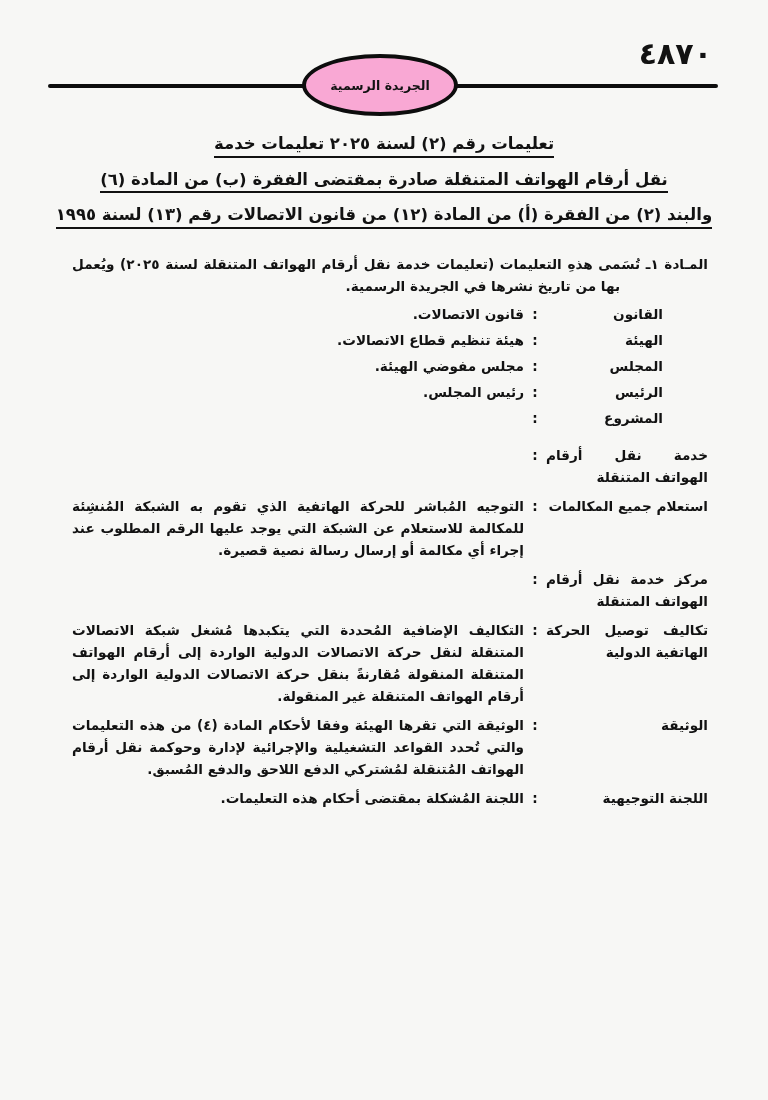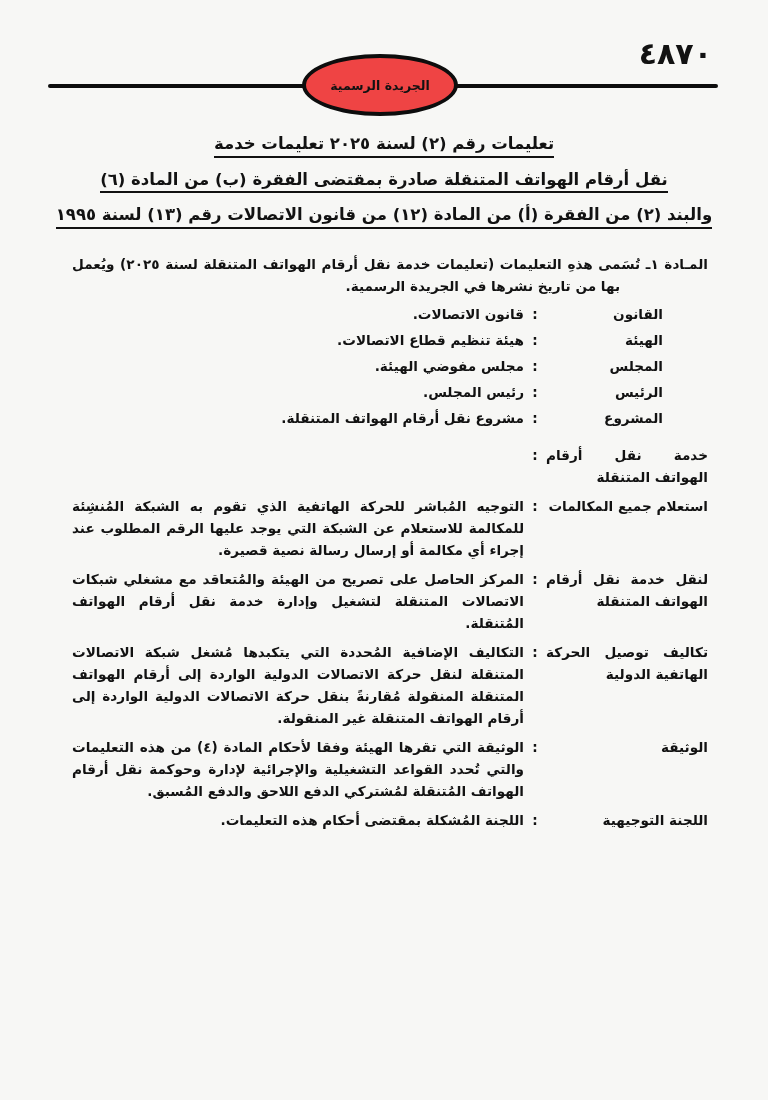--- a/index.html
+++ b/index.html
@@ -20,21 +20,21 @@
     direction: rtl;
   }
   .rule {
     position: absolute; top: 84px; left: 48px; right: 50px;
     height: 4px; background: #0d0d0d; border-radius: 2px;
   }
   .gazette-oval {
     position: absolute; top: 54px; left: 302px;
     width: 156px; height: 62px;
     border: 4px solid #0d0d0d; border-radius: 50%;
-    background: #ef4444; z-index: 2;
+    background: #f9a8d4; z-index: 2;
     display: flex; align-items: center; justify-content: center;
     font-size: 12.5px; font-weight: bold; direction: rtl;
   }
 
   
   .titles { margin-top: 10px; text-align: center; direction: rtl; }
   .title-line { margin-bottom: 12px; line-height: 1.25; }
   .title-line span {
     display: inline-block;
     font-size: 16.5px; font-weight: bold;
@@ -116,38 +116,36 @@
 
       <div class="def-row short">
         <div class="term inset">الرئيس</div>
         <div class="colon">:</div>
         <div class="definition">رئيس المجلس.</div>
       </div>
 
       <div class="def-row short">
         <div class="term inset">المشروع</div>
         <div class="colon">:</div>
-        <div class="definition">مشروع نقل أرقام الهواتف المتنقلة.</div>
       </div>
 
       <div class="def-row gap-above">
         <div class="term">خدمة نقل أرقام الهواتف المتنقلة</div>
         <div class="colon">:</div>
       </div>
 
       <div class="def-row">
         <div class="term">استعلام جميع المكالمات</div>
         <div class="colon">:</div>
         <div class="definition">التوجيه المُباشر للحركة الهاتفية الذي تقوم به الشبكة المُنشِئة للمكالمة للاستعلام عن الشبكة التي يوجد عليها الرقم المطلوب عند إجراء أي مكالمة أو إرسال رسالة نصية قصيرة.</div>
       </div>
 
       <div class="def-row">
-        <div class="term">لنقل خدمة نقل أرقام الهواتف المتنقلة</div>
+        <div class="term">مركز خدمة نقل أرقام الهواتف المتنقلة</div>
         <div class="colon">:</div>
-        <div class="definition">المركز الحاصل على تصريح من الهيئة والمُتعاقد مع مشغلي شبكات الاتصالات المتنقلة لتشغيل وإدارة خدمة نقل أرقام الهواتف المُتنقلة.</div>
       </div>
 
       <div class="def-row">
         <div class="term">تكاليف توصيل الحركة الهاتفية الدولية</div>
         <div class="colon">:</div>
         <div class="definition">التكاليف الإضافية المُحددة التي يتكبدها مُشغل شبكة الاتصالات المتنقلة لنقل حركة الاتصالات الدولية الواردة إلى أرقام الهواتف المتنقلة المنقولة مُقارنةً بنقل حركة الاتصالات الدولية الواردة إلى أرقام الهواتف المتنقلة غير المنقولة.</div>
       </div>
 
       <div class="def-row">
         <div class="term">الوثيقة</div>

